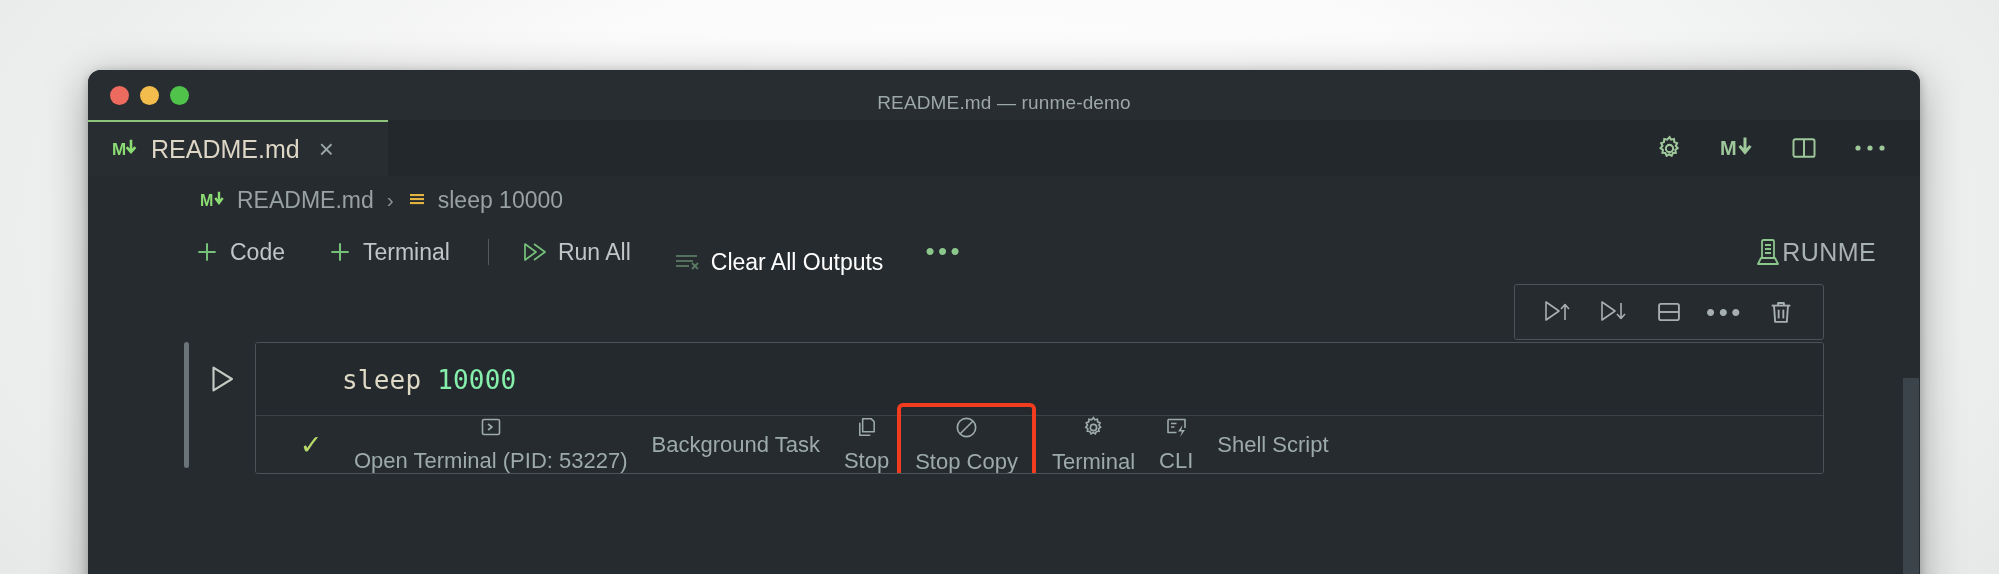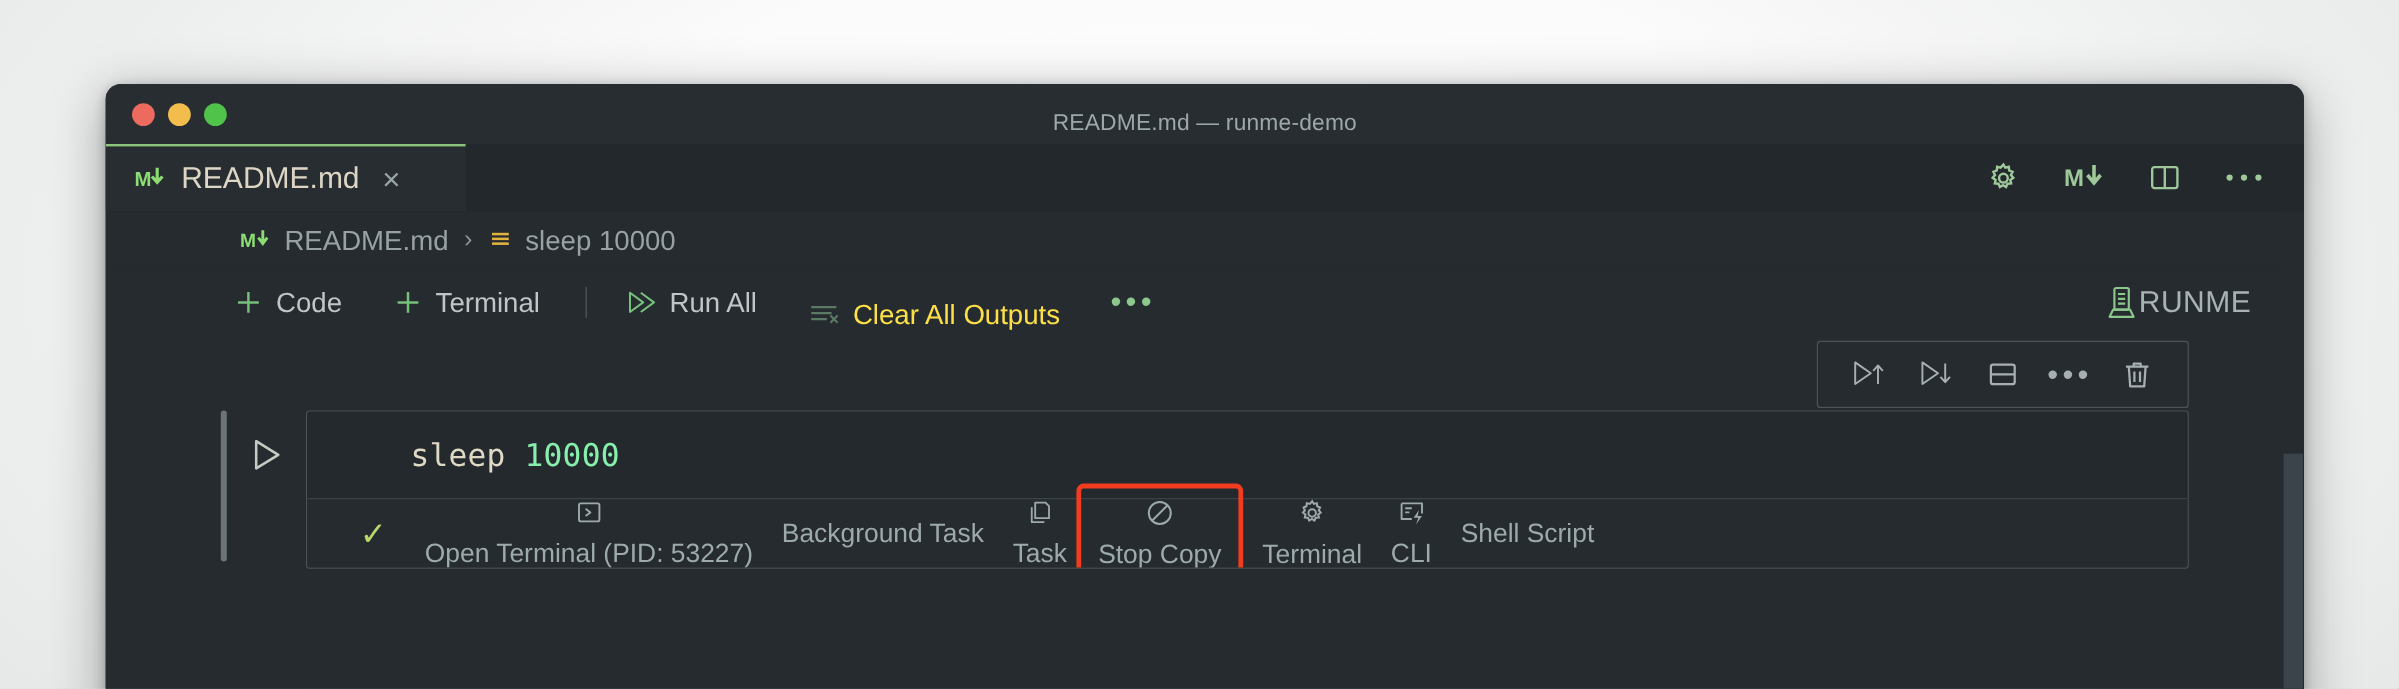--- a/index.html
+++ b/index.html
@@ -141,21 +141,21 @@
     align-items: center;
     gap: 10px;
     font-size: 23px;
     color: #bfc6c6;
     padding: 4px 10px;
     margin-right: 22px;
     cursor: default;
     white-space: nowrap;
   }
   .nb-btn .gi { color: #76c17a; display:flex; align-items:center;}
-  .nb-btn.disabled { color: #fde047; margin-top: 20px; }
+  .nb-btn.disabled { color: #ffffff; margin-top: 20px; }
   .nb-btn.disabled .gi { color: #5b7a63; }
   .nb-sep {
     width: 1px;
     height: 26px;
     background: #525b5e;
     margin: 0 22px 0 6px;
   }
   .nb-dots {
     color: #8cc78c;
     letter-spacing: 3.5px;
@@ -511,21 +511,21 @@
             <span>Background Task</span>
           </div>
 
           <div class="st-btn">
             <span class="si">
               <svg width="23" height="24" viewBox="0 0 24 24" fill="none" stroke="#9daaaa" stroke-width="1.6" stroke-linejoin="round">
                 <path d="M8 3.5 H17 L20 6.5 V17 H8 Z"></path>
                 <path d="M5 7.5 V20.5 H16"></path>
               </svg>
             </span>
-            <span>Task</span>
+            <span>Stop</span>
           </div>
 
           <div class="st-btn highlight">
             <span class="si">
               <svg width="25" height="25" viewBox="0 0 24 24" fill="none" stroke="#9daaaa" stroke-width="1.6">
                 <circle cx="12" cy="12" r="8.8"></circle>
                 <line x1="6" y1="18" x2="18" y2="6"></line>
               </svg>
             </span>
             <span>Stop Copy</span>

